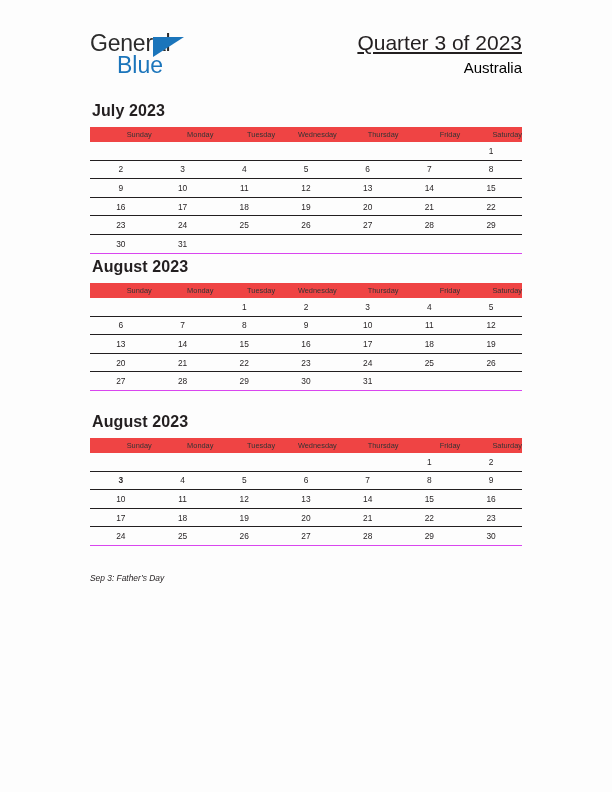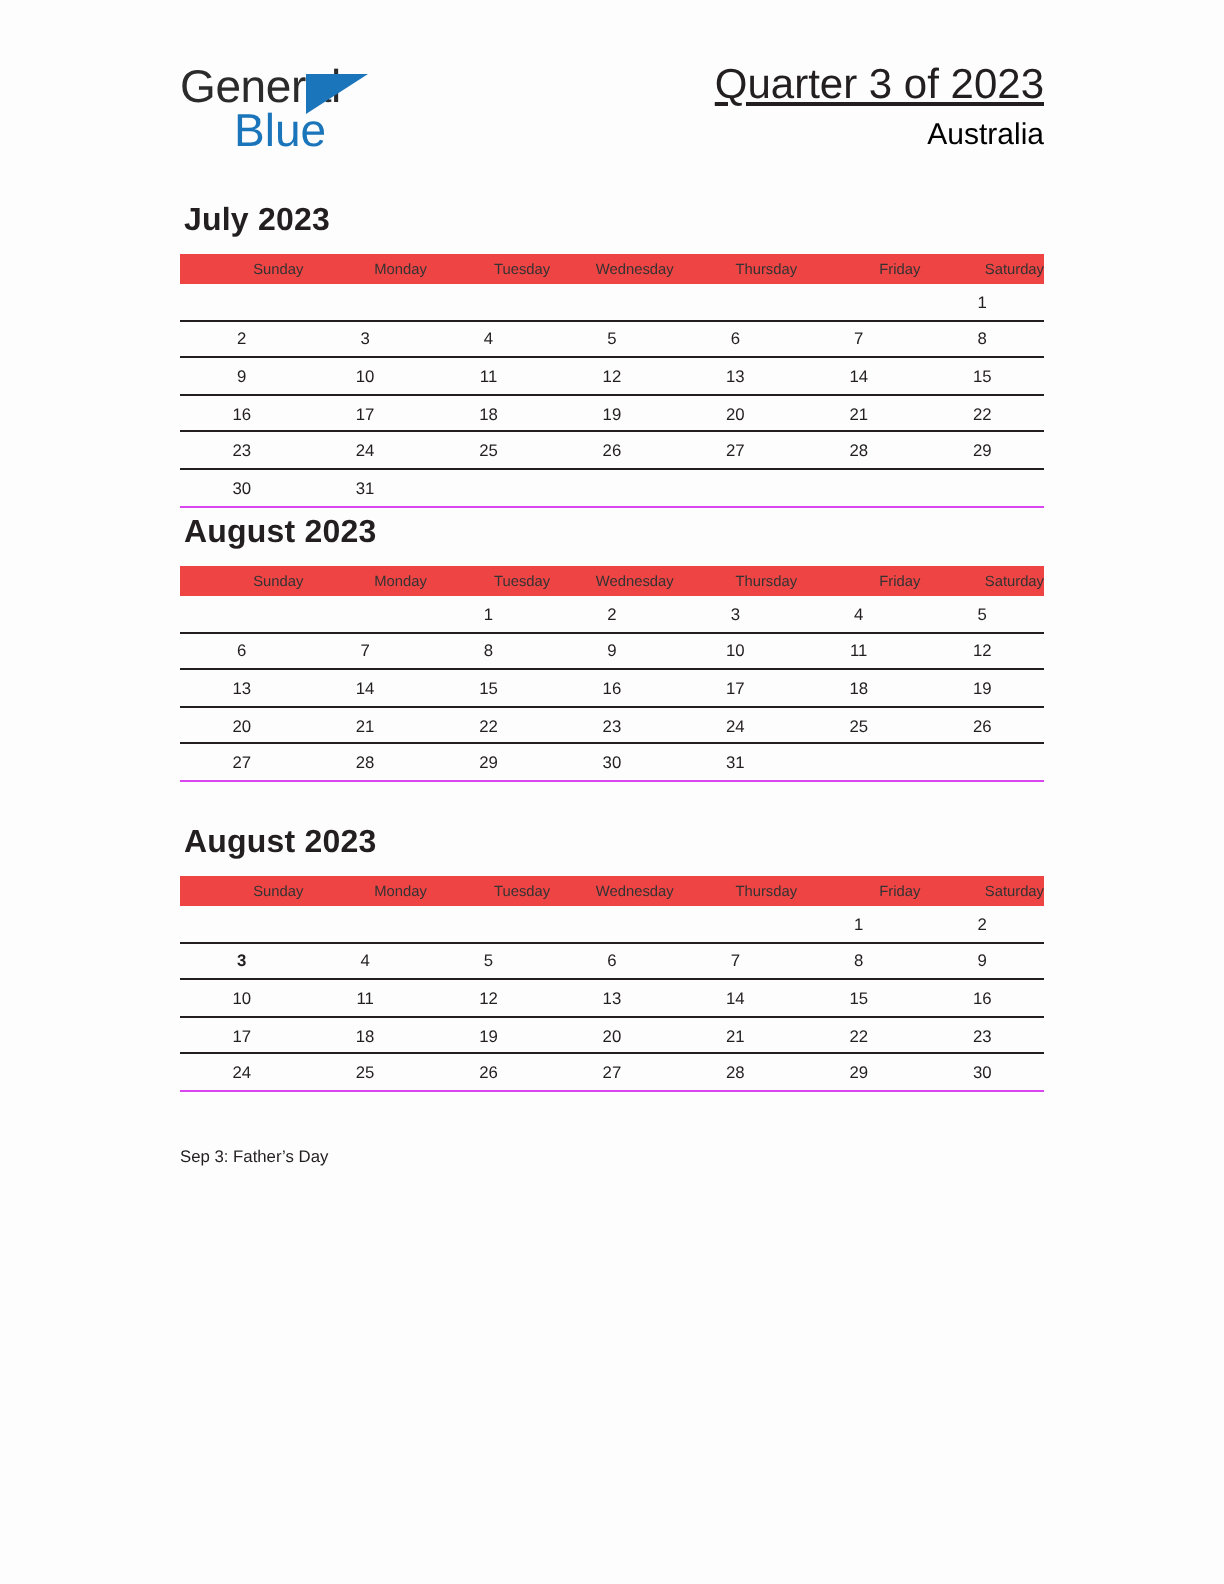--- a/index.html
+++ b/index.html
@@ -146,20 +146,21 @@
   .notes {
     position: absolute;
     left: 90px;
     top: 571px;
     width: 432px;
   }
   .note-line {
     font-size: 8.4px;
     color: #231f20;
     line-height: 14px;
+    font-style: italic;
   }
 </style>
 </head>
 <body>
 
 <div class="page">
 
   <div class="header">
 
     <div class="logo">

